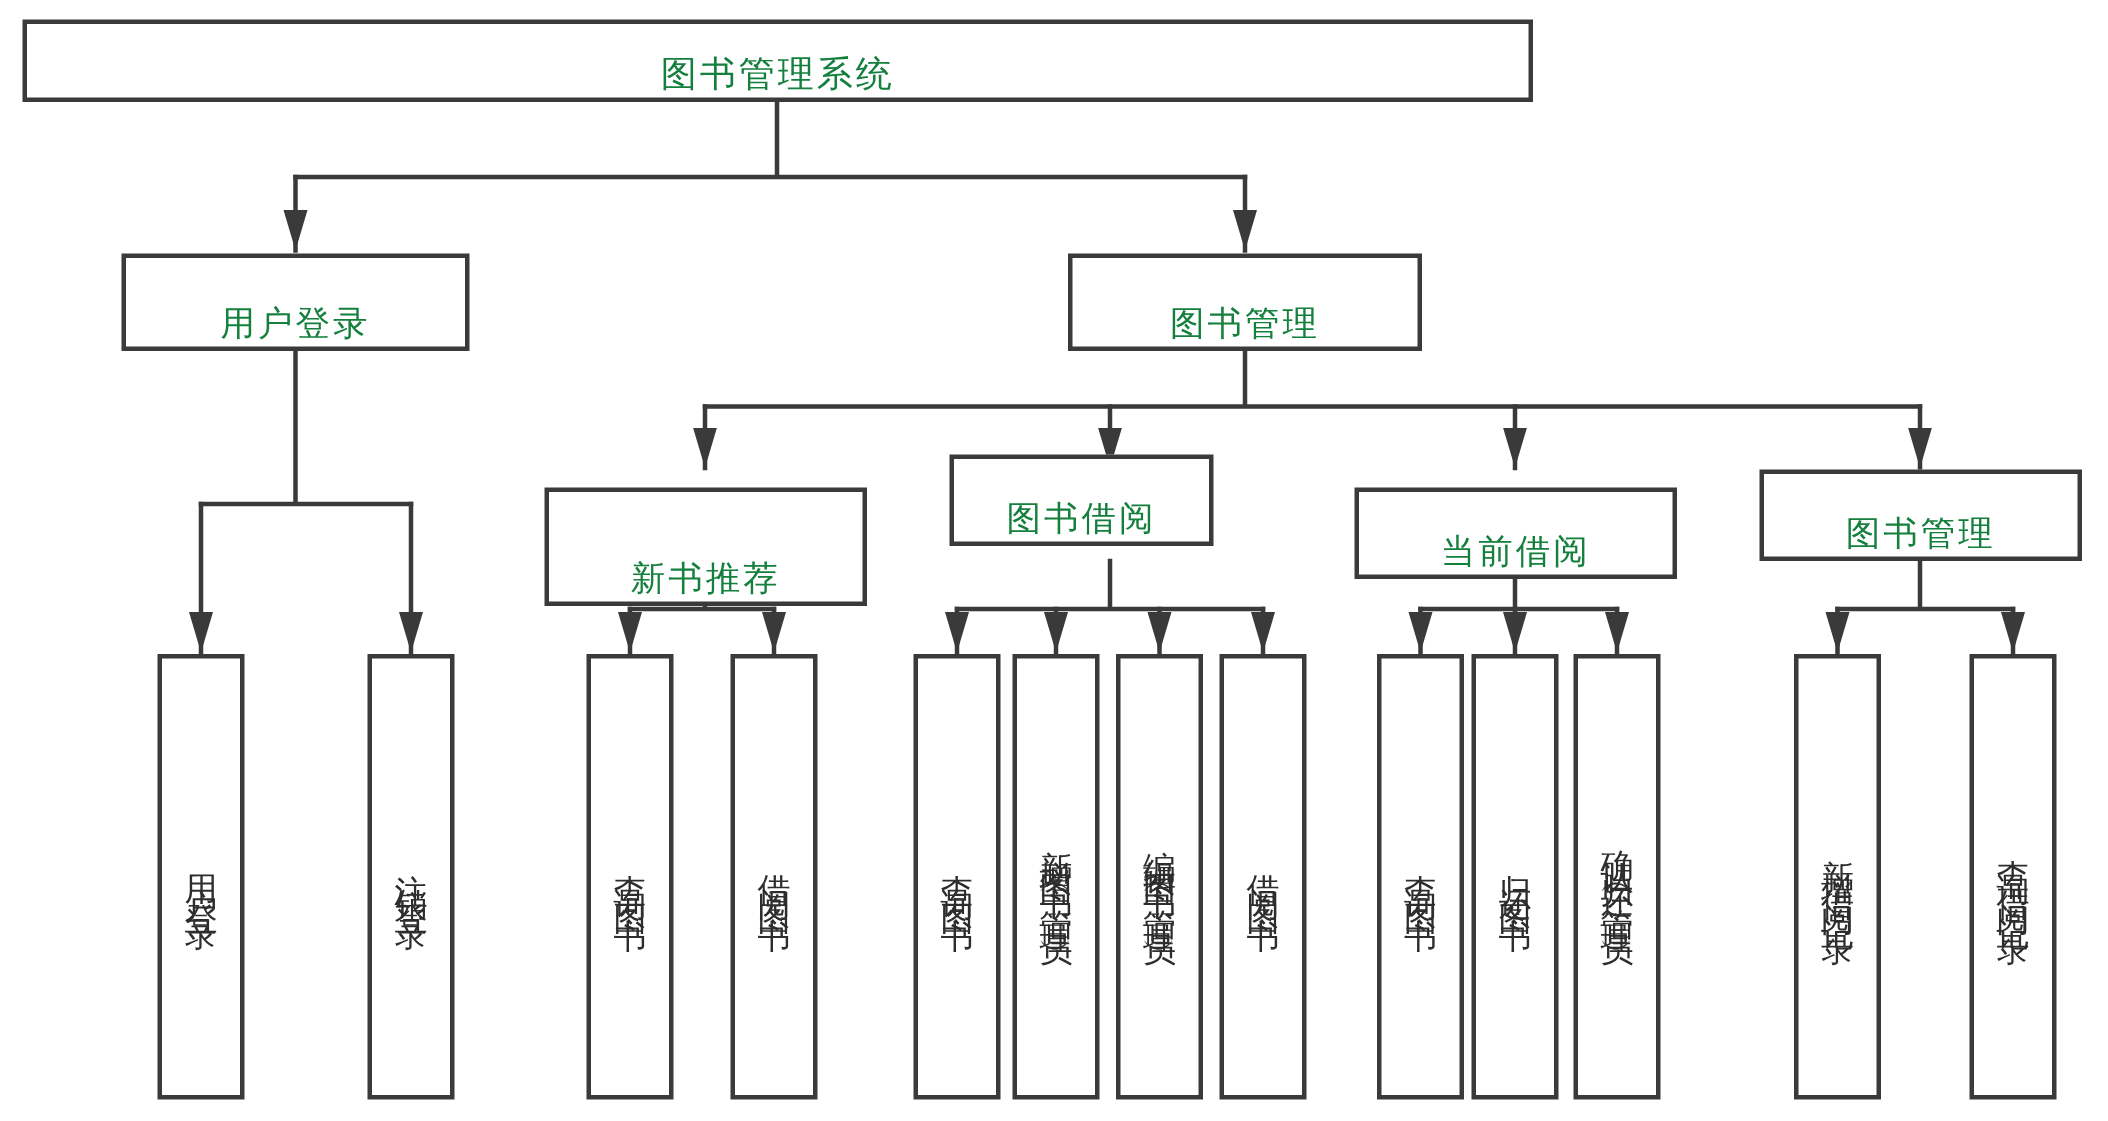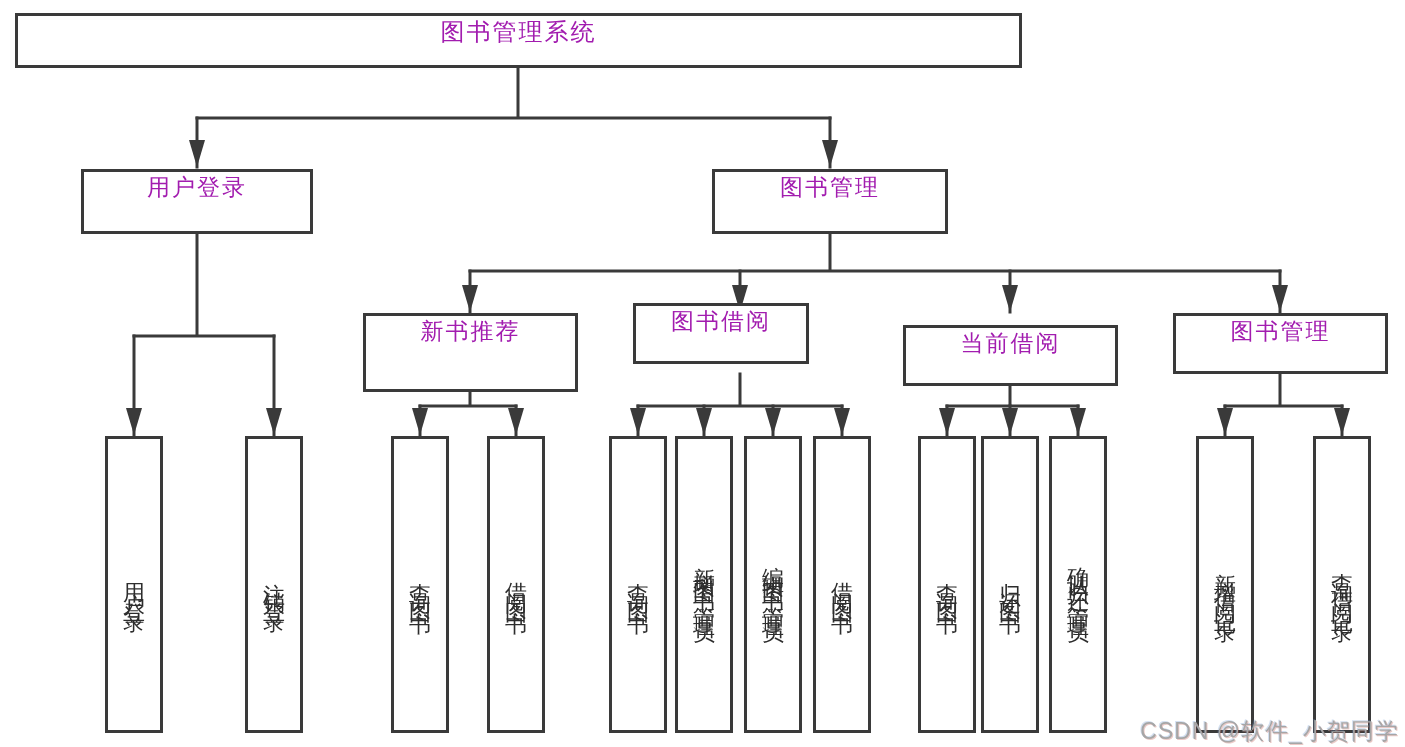--- a/index.html
+++ b/index.html
@@ -20,23 +20,23 @@
     left: 0;
     top: 0;
     z-index: 1;
   }
   .box {
     position: absolute;
     box-sizing: border-box;
     border: 3px solid #3a3a3a;
     background: #ffffff;
     display: flex;
-    align-items: flex-start;
+    align-items: flex-end;
     justify-content: center;
-    color: #a21caf;
+    color: #15803d;
     font-size: 23px;
     letter-spacing: 2px;
     z-index: 2;
     white-space: nowrap;
   }
   .box.root {
     font-size: 24px;
   }
   .vbox {
     position: absolute;
@@ -122,21 +122,21 @@
     <span>图书管理系统</span>
   </div>
 
   <div class="box" style="left:81px; top:169px; width:232px; height:65px;">
     <span>用户登录</span>
   </div>
   <div class="box" style="left:712px; top:169px; width:236px; height:65px;font-family:Liberation Serif, serif;">
     <span>图书管理</span>
   </div>
 
-  <div class="box" style="left:363px; top:313px; width:215px; height:79px;">
+  <div class="box" style="left:363px; top:325px; width:215px; height:79px;">
     <span>新书推荐</span>
   </div>
   <div class="box" style="left:633px; top:303px; width:176px; height:61px;">
     <span>图书借阅</span>
   </div>
   <div class="box" style="left:903px; top:313px; width:215px; height:61px;margin-top:12px;">
     <span>当前借阅</span>
   </div>
   <div class="box" style="left:1173px; top:313px; width:215px; height:61px;">
     <span>图书管理</span>
@@ -179,15 +179,14 @@
     <span class="vlabel">确认归还（管理员）</span>
   </div>
 
   <div class="vbox" style="left:1196px; top:436px; width:58px; height:297px;">
     <span class="vlabel">新增借阅记录</span>
   </div>
   <div class="vbox" style="left:1313px; top:436px; width:58px; height:297px;">
     <span class="vlabel">查询借阅记录</span>
   </div>
 
-  <div class="watermark">CSDN @软件_小贺同学</div>
 
 </div>
 
 </body></html>

